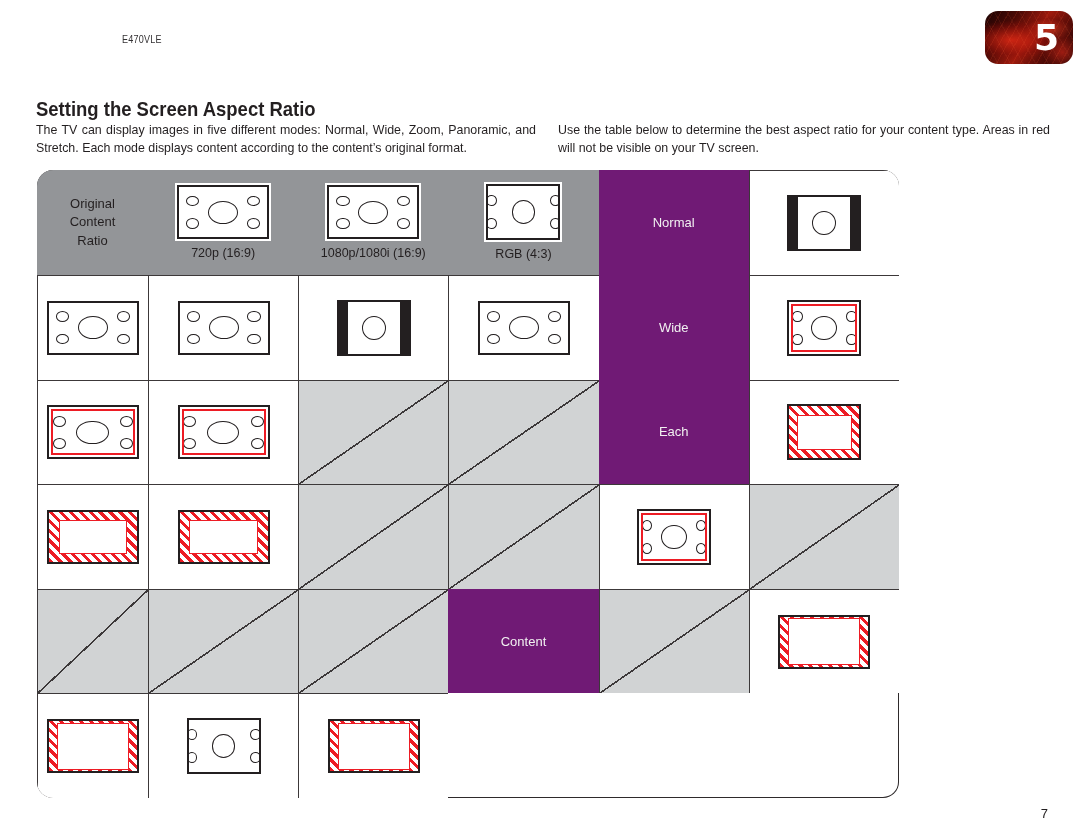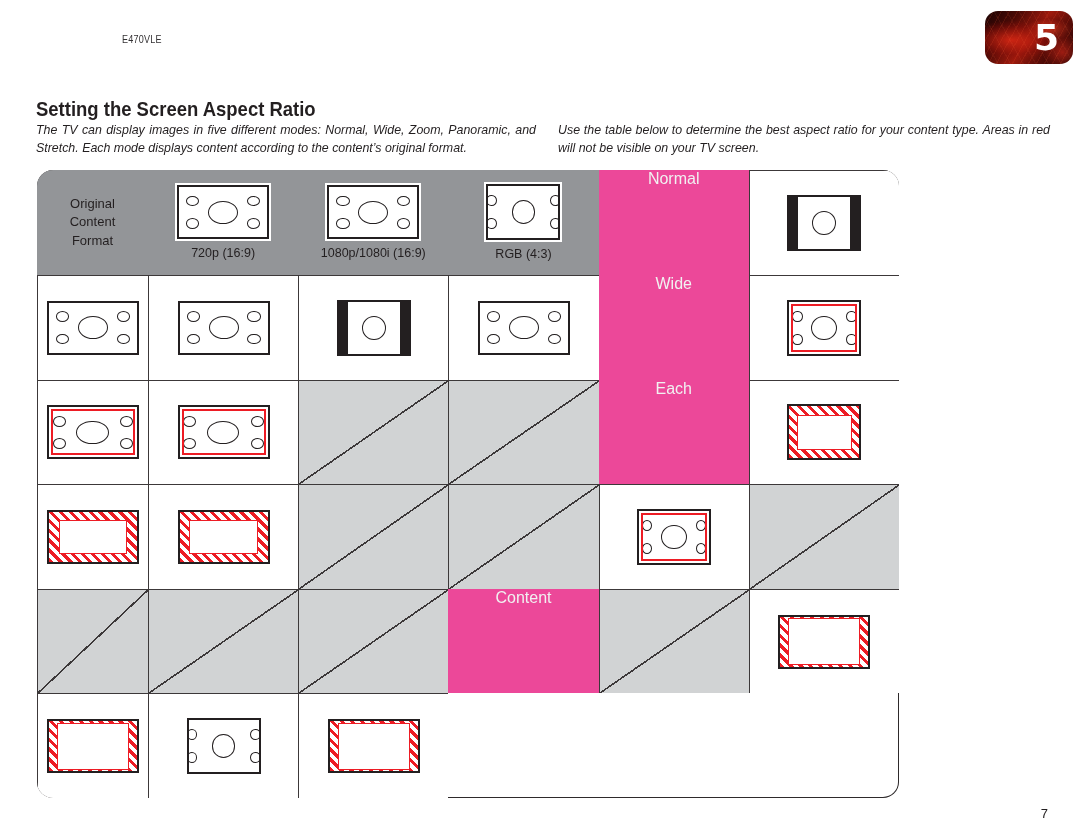--- a/index.html
+++ b/index.html
@@ -76,21 +76,21 @@
   .intro {
     position: absolute;
     top: 121px;
     font-size: 12.4px;
     line-height: 18px;
     color: #231f20;
     font-family: "Liberation Sans Narrow", "Liberation Sans", sans-serif;
   }
   .intro.col-left  { left: 36px; width: 500px; }
   .intro.col-right { left: 558px; width: 492px; text-align: justify; }
-  .intro p { margin: 0; font-style: italic; }
+  .intro p { margin: 0; }
   .intro.col-left p { text-align: justify; }
 
   
   .aspect-table {
     position: absolute;
     left: 37px;
     top: 170px;
     width: 862px;
     height: 628px;
     border-radius: 16px;
@@ -132,25 +132,26 @@
     gap: 7px;
   }
   .hdr-col .caption {
     font-size: 12.5px;
     color: #231f20;
     white-space: nowrap;
   }
 
   
   .row-label {
-    background: #ec4899;
+    background: #701a75;
     display: flex;
+    align-items: center;
     justify-content: center;
     color: #f1f1f1;
-    font-size: 16px;
+    font-size: 13px;
   }
 
   
   .body-cell {
     background: #ffffff;
     border-left: 1px solid #3c3839;
     border-top: 1px solid #3c3839;
     display: flex;
     align-items: center;
     justify-content: center;
@@ -298,21 +299,21 @@
 <div class="intro col-right">
   <p>Use the table below to determine the best aspect ratio for your content type. Areas in red will not be visible on your TV screen.</p>
 </div>
 
 <div class="aspect-table">
   <div class="table-grid" id="grid">
       <div class="cell hdr-corner">
         <div class="stack">
           <div>Original</div>
           <div>Content</div>
-          <div>Format</div>
+          <div>Ratio</div>
         </div>
       </div>
       <div class="cell hdr-col">
         <div class="tv hdr" style="width: 92px; height: 54px;">
           <div class="scene">
             <div class="dot big"></div>
             <div class="dot tl"></div>
             <div class="dot tr"></div>
             <div class="dot bl"></div>
             <div class="dot br"></div>

